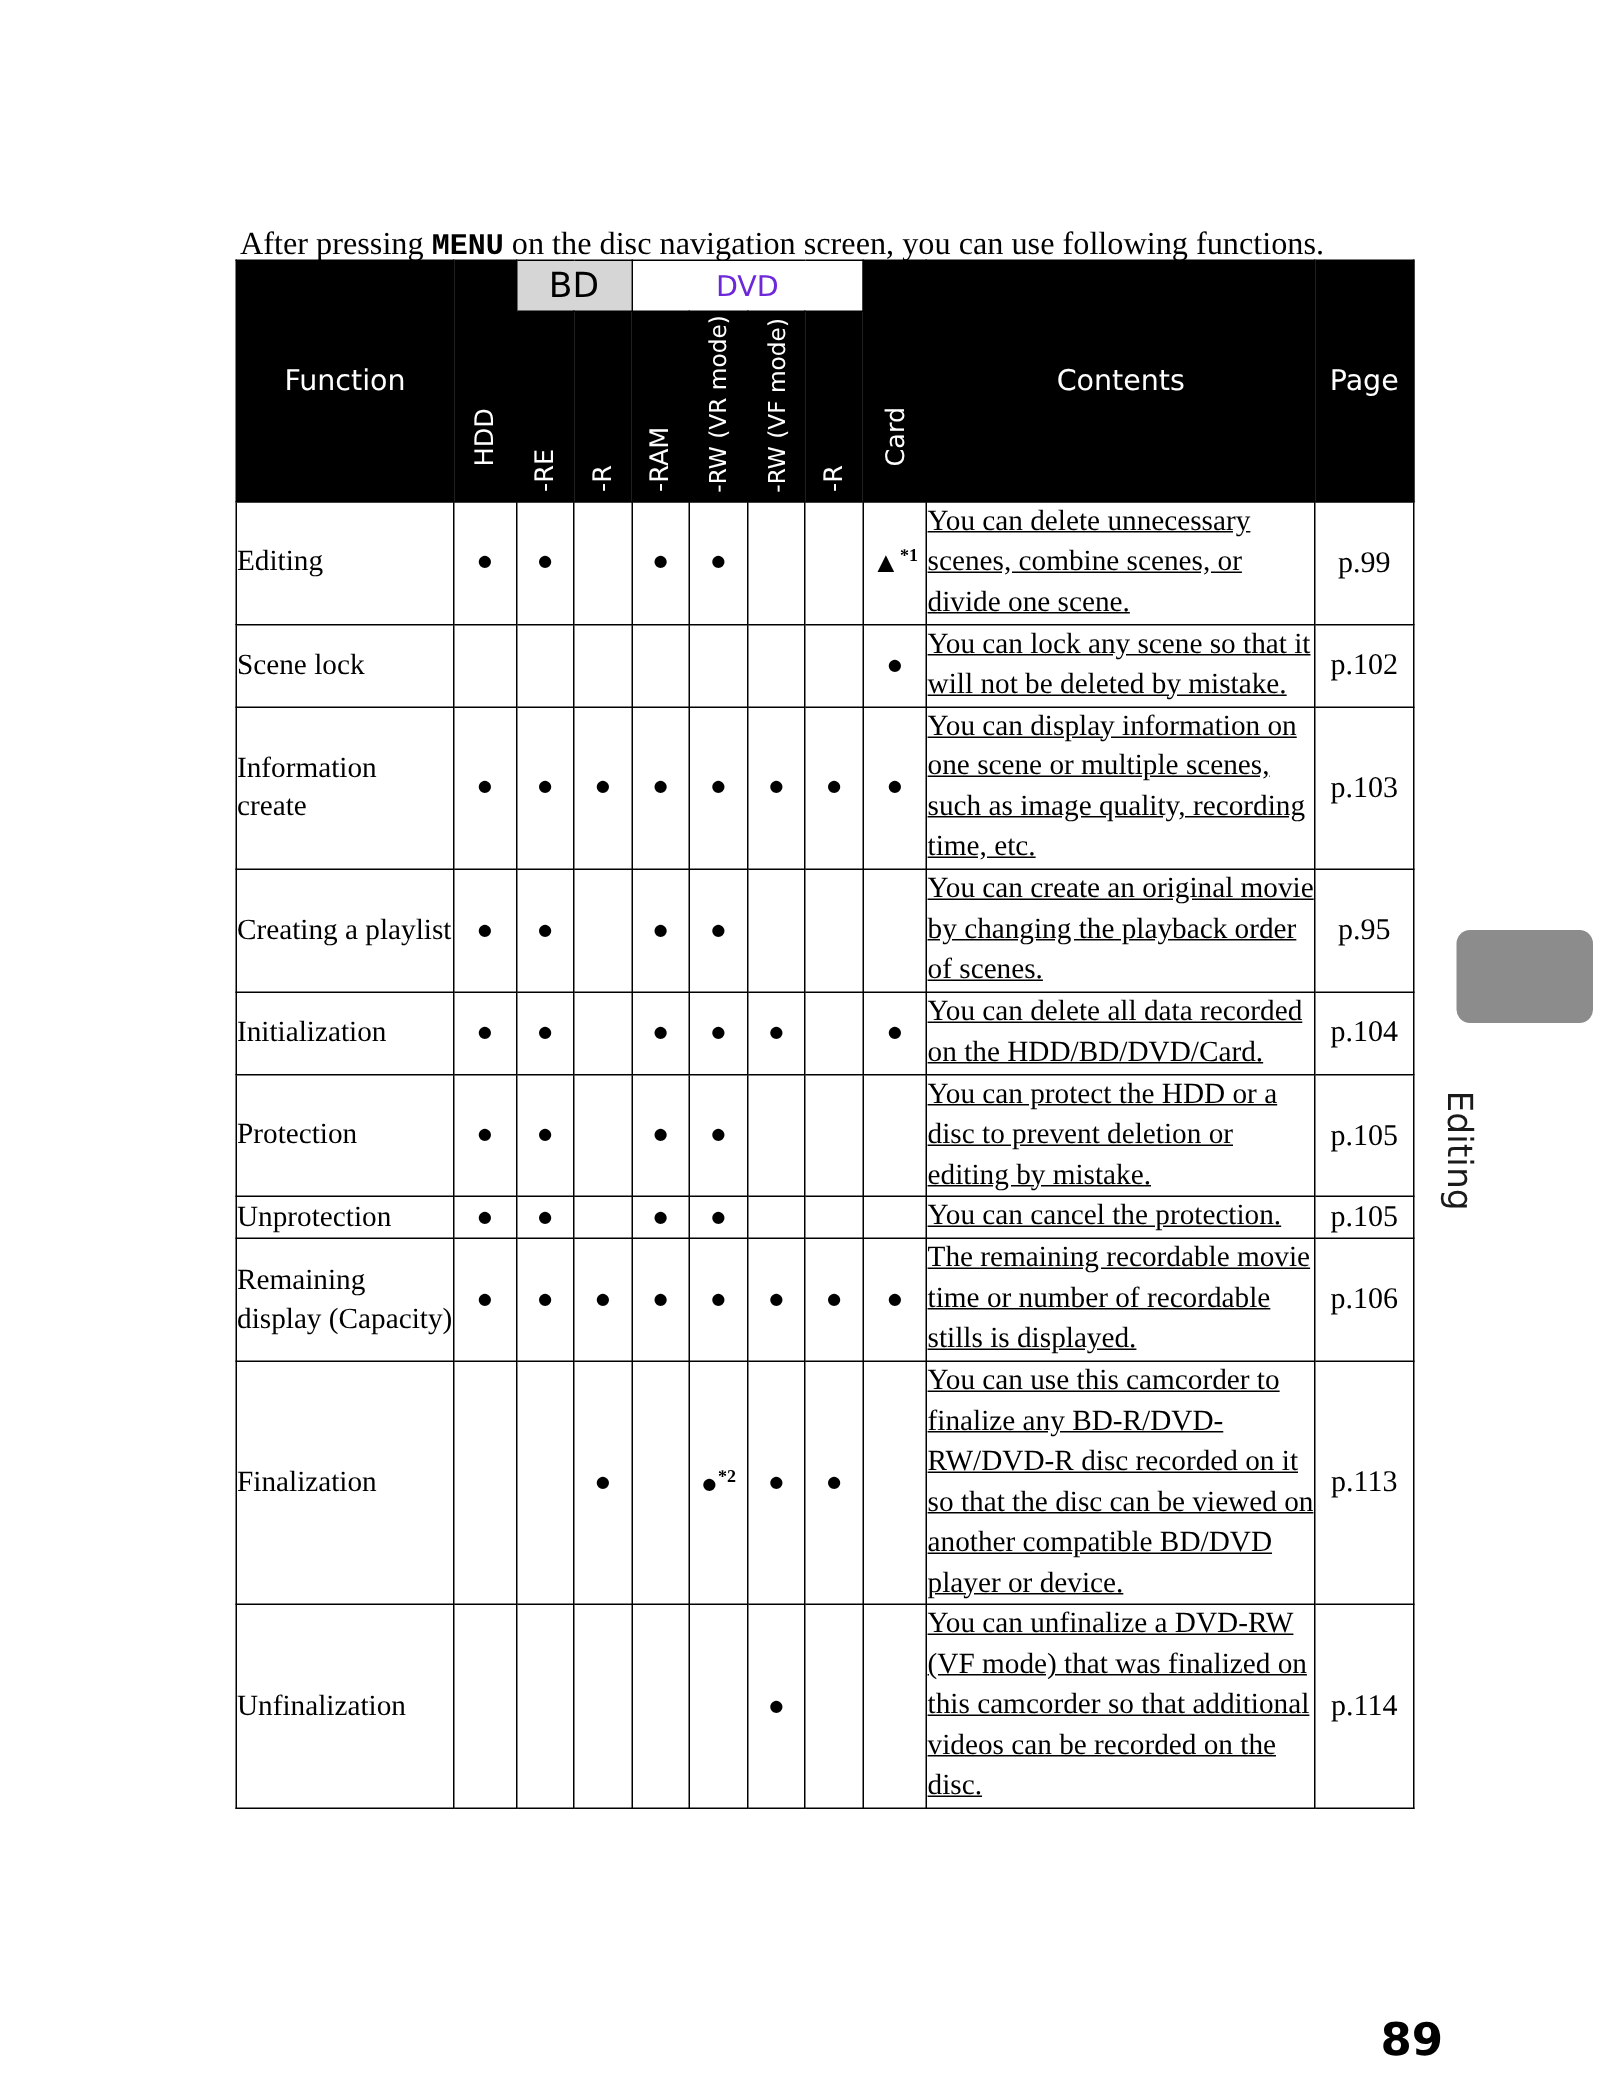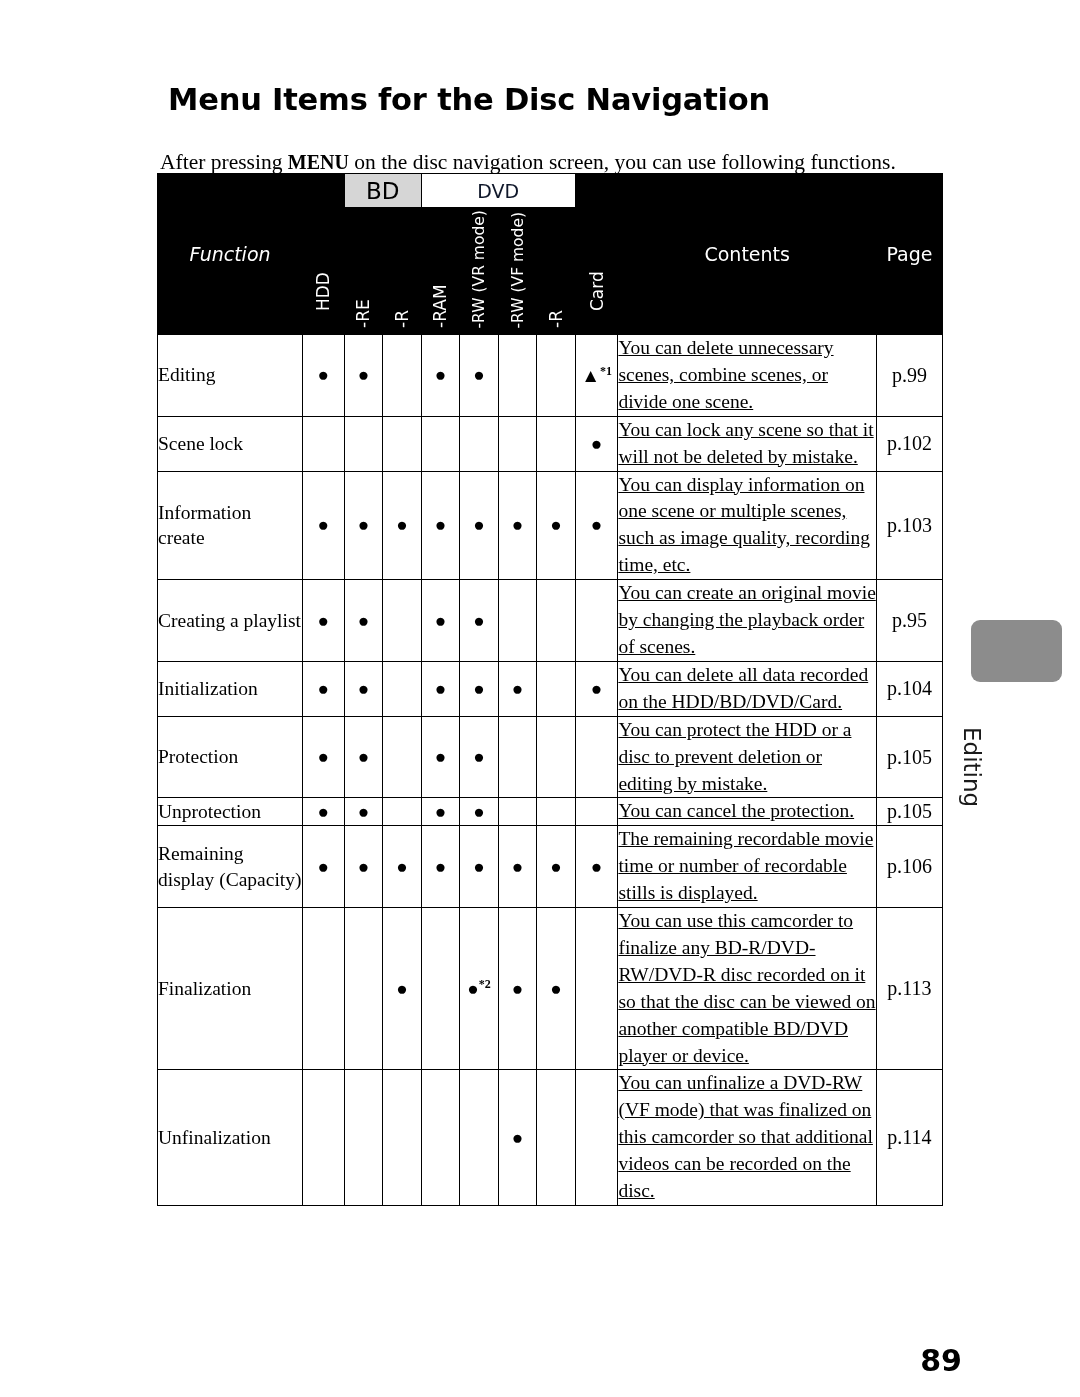--- a/index.html
+++ b/index.html
@@ -30,21 +30,21 @@
   .intro {
     position: absolute;
     left: 160px; top: 128px;
     width: 800px;
     font-family: "Liberation Serif", serif;
     font-size: 21.5px;
     color: #000;
     white-space: nowrap;
   }
   .intro .kbd {
-    font-family: Liberation Serif, serif;
+    font-family: Liberation Mono, monospace;
     font-weight: bold;
     font-size: 20px;
   }
   
   .tbl {
     position: absolute;
     left: 157px; top: 173px;
     width: 786px;
     border-collapse: collapse;
     table-layout: fixed;
@@ -56,35 +56,35 @@
     font-weight: normal;
   }
   
   .hd {
     background: #000;
     color: #fff;
     border-color: #fff;
     font-family: "DejaVu Sans", sans-serif;
     text-align: center;
   }
-  .hd-outer-l { border-left: 1.5px solid #000; font-style: italic; }
+  .hd-outer-l { border-left: 1.5px solid #000; }
   .hd-outer-r { border-right: 1.5px solid #000; }
   .hd-top { border-top: 1.5px solid #000; }
   .hd-bottom { border-bottom: 1.5px solid #000; }
 
   .grp-bd {
     background: #d6d6d6; color: #000;
     font-family: "DejaVu Sans", sans-serif;
     font-size: 23px;
     text-align: center;
     height: 34px;
     border: 1.5px solid #000;
   }
   .grp-dvd {
-    background: #ffffff; color: #0f172a;
+    background: #ffffff; color: #6d28d9;
     font-family: "DejaVu Sans", sans-serif;
     font-size: 19px;
     text-align: center;
     height: 34px;
     border: 1.5px solid #000;
   }
   .fn-head {
     font-size: 19px;
   }
   .rot-wrap {
@@ -168,21 +168,20 @@
     font-weight: bold;
     font-size: 30px;
     color: #000;
   }
 </style>
 </head>
 <body>
 
 <div class="page">
 
-  <h1 class="title">Menu Items for the Disc Navigation</h1>
 
   <p class="intro"><span>After pressing </span><span class="kbd">MENU</span><span> on the disc navigation screen, you can use following functions.</span></p>
 
   <table class="tbl">
     <colgroup>
       <col style="width:143px">
       <col style="width:41px">
         <col style="width:38px">
         <col style="width:38px">
       <col style="width:38px">

